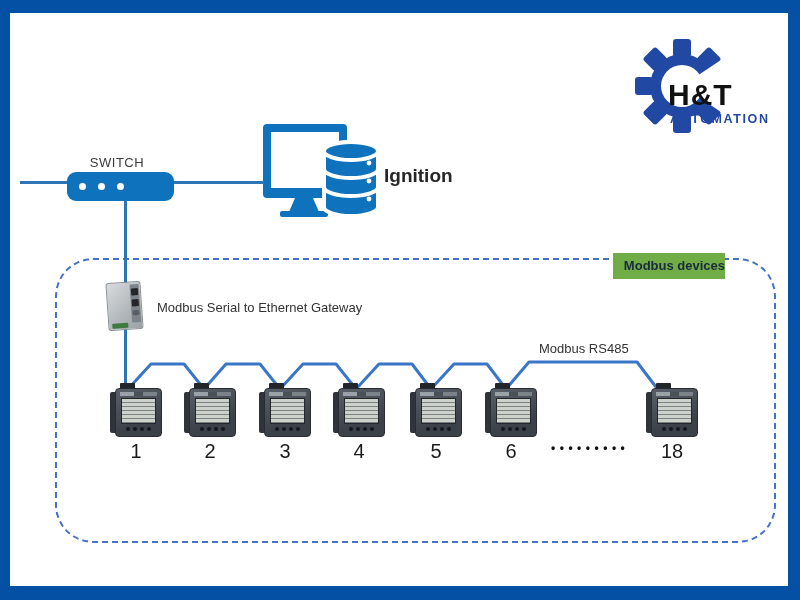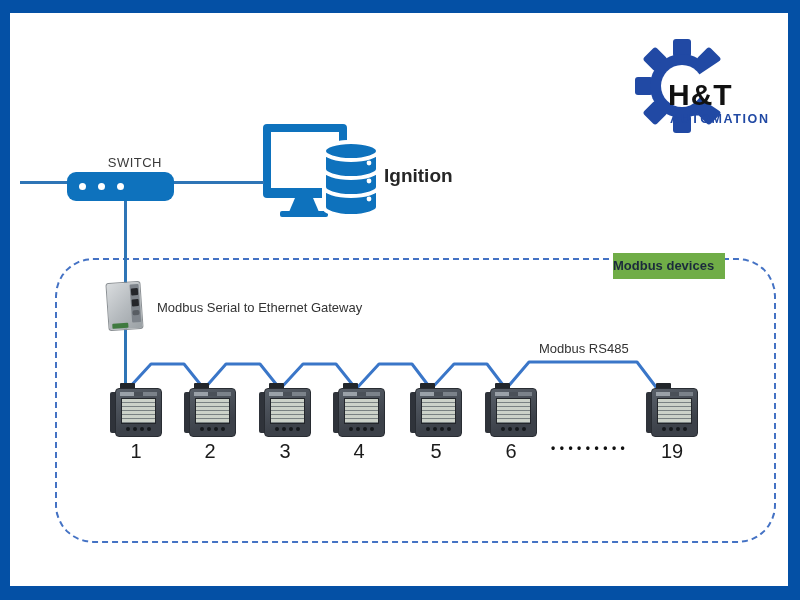--- a/index.html
+++ b/index.html
@@ -11,25 +11,25 @@
   
   .h-line{left:20px;top:181px;width:244px;height:3px;background:#2E75B6;z-index:1;}
   .v-line{left:124px;top:199px;width:3px;height:191px;background:#2E75B6;z-index:1;}
 
   
   .switch{left:67px;top:172px;width:107px;height:29px;background:#0E72BD;border-radius:9px;z-index:2;}
   .switch i{position:absolute;top:11px;width:7px;height:7px;border-radius:50%;background:#ffffff;}
   .switch i:nth-child(1){left:12px;}
   .switch i:nth-child(2){left:31px;}
   .switch i:nth-child(3){left:50px;}
-  .switch-label{left:72px;top:155px;width:90px;text-align:right;font-size:13px;color:#3a3a3a;letter-spacing:.5px;}
+  .switch-label{left:72px;top:155px;width:90px;text-align:center;font-size:13px;color:#3a3a3a;letter-spacing:.5px;}
 
   
   .group-box{left:55px;top:258px;width:721px;height:285px;border:2px dashed #4472C4;border-radius:38px;box-sizing:border-box;z-index:0;}
-  .group-label{left:613px;top:253px;width:112px;height:26px;line-height:26px;text-align:left;
+  .group-label{left:613px;top:253px;width:112px;height:26px;line-height:26px;text-align:right;
     background:#70AD47;color:#1b2a3c;font-weight:bold;font-size:13px;z-index:3;}
 
   
   .gateway{left:107px;top:282px;width:35px;height:48px;z-index:2;transform:rotate(-4deg);}
   .gw-body{position:absolute;inset:0;background:linear-gradient(135deg,#d9dcde 0%,#b4b9bd 55%,#9aa0a4 100%);
     border:1px solid #8b9094;border-radius:3px;}
   .gw-panel{position:absolute;right:2px;top:3px;width:9px;height:38px;background:#7d838a;border-radius:1px;}
   .gw-port{position:absolute;right:3px;width:7px;height:7px;background:#24262a;border-radius:1px;}
   .gw-port.p1{top:7px;}
   .gw-port.p2{top:18px;}
@@ -212,21 +212,21 @@
           <div class="m-brand"></div>
           <div class="m-screen"></div>
           <div class="m-btns">
             <i></i>
             <i></i>
             <i></i>
             <i></i>
           </div>
         </div>
       </div>
-      <div class="meter-num abs" style="left: 646px;">19</div>
+      <div class="meter-num abs" style="left: 646px;">18</div>
     </div>
 
   <div class="abs dots">•••••••••</div>
 
   <svg class="abs" style="left:628px;top:28px;" width="165" height="108" viewBox="0 0 165 108">
     <g>
       <g fill="#2149A4">
         <rect x="45" y="11" width="18" height="18" rx="3"></rect>
         <rect x="45" y="11" width="18" height="18" rx="3" transform="rotate(45,54,58)"></rect>
         <rect x="45" y="11" width="18" height="18" rx="3" transform="rotate(-45,54,58)"></rect>

